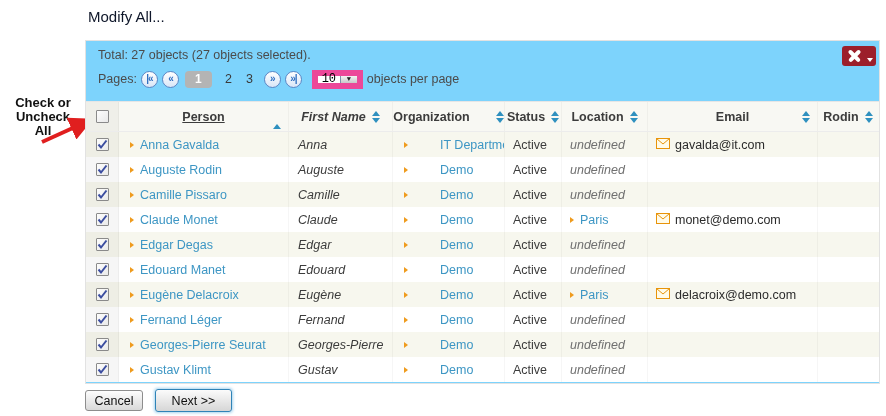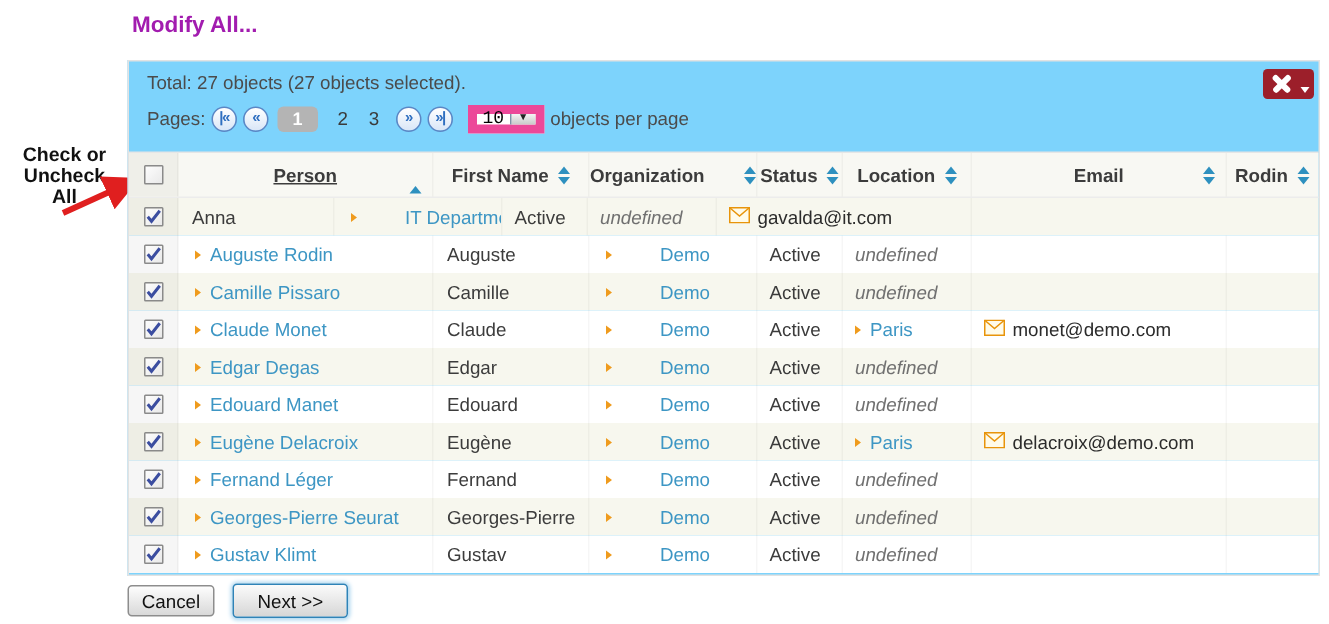--- a/index.html
+++ b/index.html
@@ -1,20 +1,20 @@
 <!DOCTYPE html>
 <html style="--accent: #2e90bf; --link: #3d96c4; --orange: #ef9b1d; --stripe: #f7f7ee; --red-btn: #9c1f2a; --arrow-red: #e01f1f;"><head>
 <meta charset="utf-8">
 <style>
   html,body{margin:0;padding:0;}
   body{
     width:886px;height:416px;position:relative;background:#ffffff;
     font-family:"Liberation Sans",sans-serif;color:#333;overflow:hidden;
   }
-  .page-title{position:absolute;left:88px;top:8px;font-size:15px;font-weight:bold;color:#a21caf;}
+  .page-title{position:absolute;left:88px;top:8px;font-size:15px;font-weight:normal;color:#0f172a;}
 
   
   .annotation{position:absolute;left:2px;top:96px;width:82px;text-align:center;
     font-weight:bold;font-size:13px;line-height:14px;color:#111;}
   .annotation-arrow{position:absolute;left:34px;top:108px;}
 
   
   .container{position:absolute;left:85px;top:40px;width:795px;height:344px;
     border:1px solid #e2e2e2;background:#7dd3fc;box-sizing:border-box;}
 
@@ -51,21 +51,21 @@
     border-right:1px solid #e4e4e0;gap:6px;cursor:pointer;}
   .hcell .lbl-underline{text-decoration:underline;}
   .trow{display:flex;height:25px;}
   .trow.odd{background:var(--stripe,#f7f7ee);}
   .trow.even{background:#ffffff;}
   .cell{display:flex;align-items:center;box-sizing:border-box;font-size:12.5px;color:#3c3c3c;
     border-right:1px solid rgba(0,0,0,0.035);overflow:hidden;white-space:nowrap;}
   .c-sel{width:33px;justify-content:center;background:rgba(0,0,0,0.035);}
   .thead .c-sel{background:#efefe9;}
   .c-person{width:170px;padding-left:11px;}
-  .c-first{width:104px;padding-left:9px;}
+  .c-first{width:104px;padding-left:9px;font-style:italic;}
   .c-org{width:112px;padding-left:11px;gap:26px;}
   .c-status{width:57px;padding-left:8px;}
   .c-loc{width:86px;padding-left:8px;}
   .c-email{width:170px;padding-left:8px;}
   .c-phone{width:60px;padding-left:8px;border-right:none;}
   .thead .cell-h{padding-left:0;}
 
   .link{color:var(--link,#3d96c4);cursor:pointer;}
   .undef{color:#707070;font-style:italic;}
   .bullet{width:0;height:0;border-top:3px solid transparent;border-bottom:3px solid transparent;
@@ -192,20 +192,24 @@
       </div>
     <div id="tbody">
         <div class="trow odd">
           <div class="cell c-sel">
             <span class="checkbox">
               <svg width="11" height="11" viewBox="0 0 11 11">
                 <path d="M1.5 5.5 L4 8.5 L9.5 1.5" stroke="#3b4da0" stroke-width="2" fill="none"></path>
               </svg>
             </span>
           </div>
+          <div class="cell c-person">
+            <span class="bullet"></span>
+            <span class="link">Anna Gavalda</span>
+          </div>
           <div class="cell c-first">Anna</div>
           <div class="cell c-org">
             <span class="bullet"></span>
             <span class="link">IT Department</span>
           </div>
           <div class="cell c-status">Active</div>
           <div class="cell c-loc">
             <span class="undef">undefined</span>
           </div>
           <div class="cell c-email">

